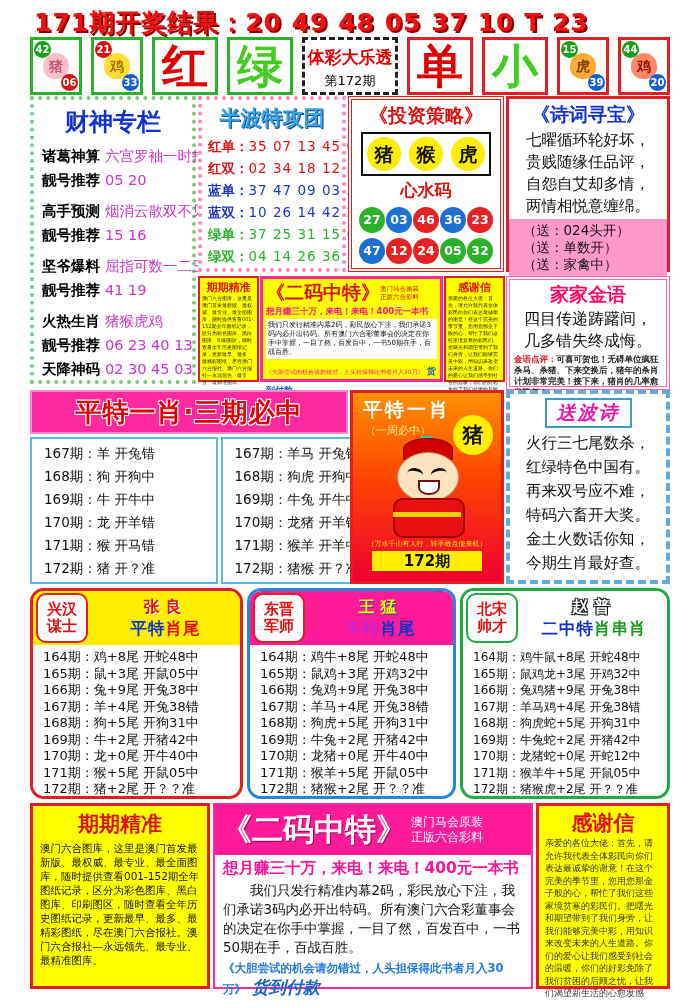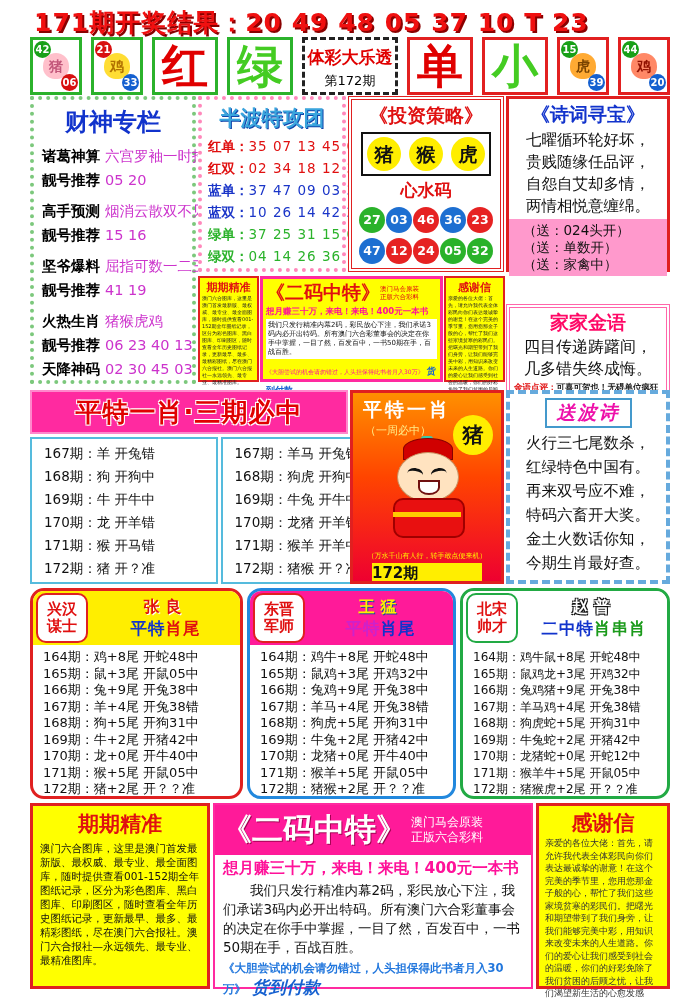--- a/index.html
+++ b/index.html
@@ -79,22 +79,22 @@
   .mini-side .mb{font-size:5px;line-height:7px;color:#222;word-break:break-all;}
   #mini-erma{flex:1;background:#ffff00;border:3px solid #ff2aa0;box-sizing:border-box;padding:1px 3px;margin:0 1px;}
   #me-head{display:flex;align-items:center;}
   #me-title{color:#e01010;font-weight:bold;font-size:19px;white-space:nowrap;}
   .me-brand{color:#e01010;font-size:6.5px;line-height:8px;white-space:nowrap;}
   #me-tag{color:#ff1199;font-weight:bold;font-size:8.5px;white-space:nowrap;}
   #me-body{background:#fff;font-size:7px;line-height:9px;color:#111;padding:2px;margin-top:1px;}
   #me-note{color:#ff1199;font-size:6px;display:inline;}
   #me-cod{color:#1560d0;font-weight:bold;font-size:9px;display:inline;margin-left:3px;}
   
-  #jiajia{left:506px;top:276px;width:164px;height:90px;border:4px double #ff66aa;background:#fff;
-          box-sizing:border-box;padding:2px 4px;margin-top:28px;}
+  #jiajia{left:506px;top:276px;width:164px;height:114px;border:4px double #ff66aa;background:#fff;
+          box-sizing:border-box;padding:2px 4px;}
   #jj-title{color:#ff0866;font-weight:bold;font-size:19px;text-align:center;}
   .jj-poem{font-size:16px;line-height:22px;text-align:center;color:#111;}
   #jj-comment{font-size:8.5px;line-height:11px;color:#222;font-weight:bold;margin-top:2px;}
   #jj-comment .cl{color:#e01010;}
   
   #pt-banner{left:30px;top:390px;width:318px;height:44px;background:#ff2aa0;
              box-sizing:border-box;border:2px solid #ff88cc;text-align:center;}
   #pt-banner span{font-size:26px;font-weight:bold;color:#e00000;line-height:40px;letter-spacing:1px;
     text-shadow:-1px -1px 0 #fff,1px -1px 0 #fff,-1px 1px 0 #fff,1px 1px 0 #fff;}
   #pt-table{left:30px;top:437px;width:378px;height:147px;display:flex;}
@@ -115,23 +115,23 @@
   .boy-face{position:absolute;top:14px;left:20px;width:60px;height:48px;background:#ffe3c0;
             border-radius:50%;border:1px solid #c89060;}
   .boy-eye{position:absolute;width:16px;height:9px;border-top:3px solid #111;border-radius:50%;}
   .eye-l{top:30px;left:30px;transform:rotate(8deg);}
   .eye-r{top:30px;left:54px;transform:rotate(-8deg);}
   .boy-mouth{position:absolute;top:42px;left:41px;width:18px;height:11px;background:#fff;
              border:2px solid #701010;border-radius:0 0 50% 50%;}
   .boy-body{position:absolute;top:60px;left:16px;width:68px;height:36px;background:#e81010;
             border-radius:10px;border:2px solid #a00000;}
   .boy-sash{position:absolute;top:74px;left:16px;width:68px;height:5px;background:#ffcc00;}
-  #pp-caption{color:#ffee00;font-size:7px;text-align:center;margin-top:17px;white-space:nowrap;}
+  #pp-caption{color:#ffee00;font-size:7px;text-align:center;margin-top:5px;white-space:nowrap;}
   #pp-issue{width:110px;margin:2px auto 0;background:#ffee00;color:#111;font-weight:bold;
-            font-size:15px;text-align:left;line-height:20px;}
+            font-size:15px;text-align:center;line-height:20px;}
   
   #songbo{left:506px;top:390px;width:164px;height:194px;border:4px dashed #66aadd;background:#fff;
           box-sizing:border-box;text-align:center;padding-top:4px;}
   #sb-titlebox{display:inline-block;border:2px solid #4499cc;padding:0 10px;margin-bottom:3px;}
   #sb-title{color:#ee11aa;font-weight:bold;font-style:italic;font-size:19px;letter-spacing:2px;}
   .sb-poem{font-size:15.5px;line-height:24px;color:#111;}
   
   .tcol{top:588px;height:211px;border-radius:14px;overflow:hidden;box-sizing:border-box;background:#fff;}
   #tcol0{left:30px;width:213px;border:3px solid #e02020;}
   #tcol1{left:247px;width:209px;border:3px solid #2288dd;}

